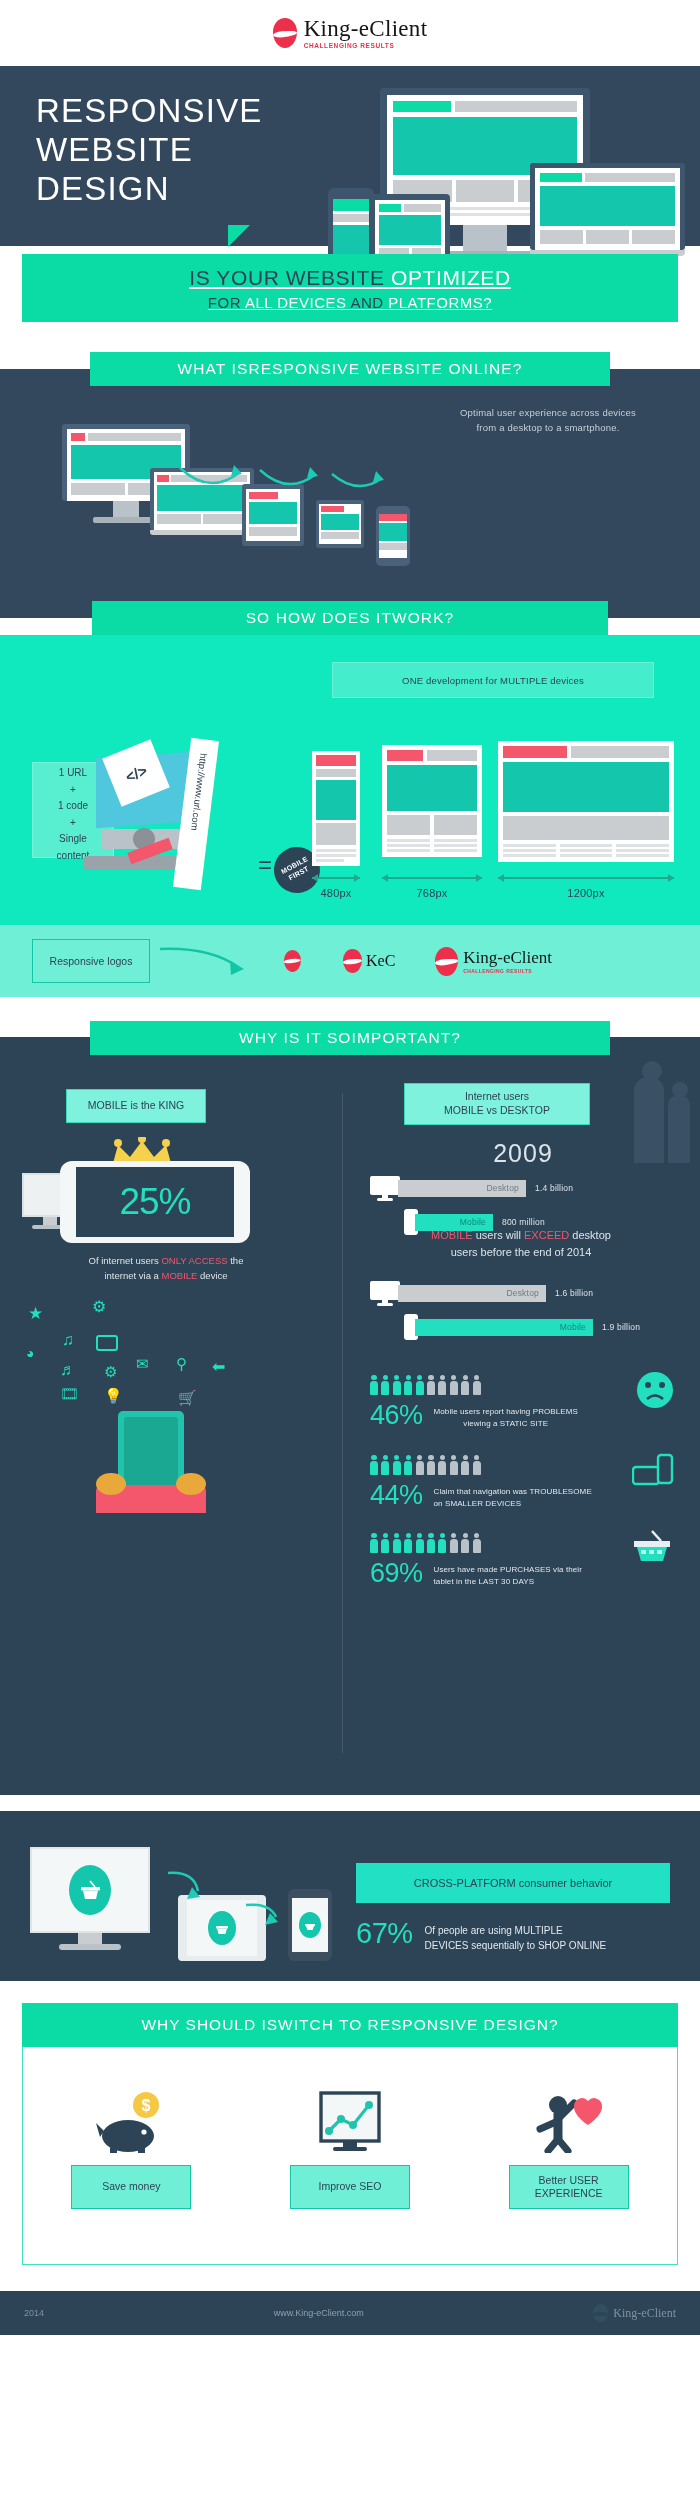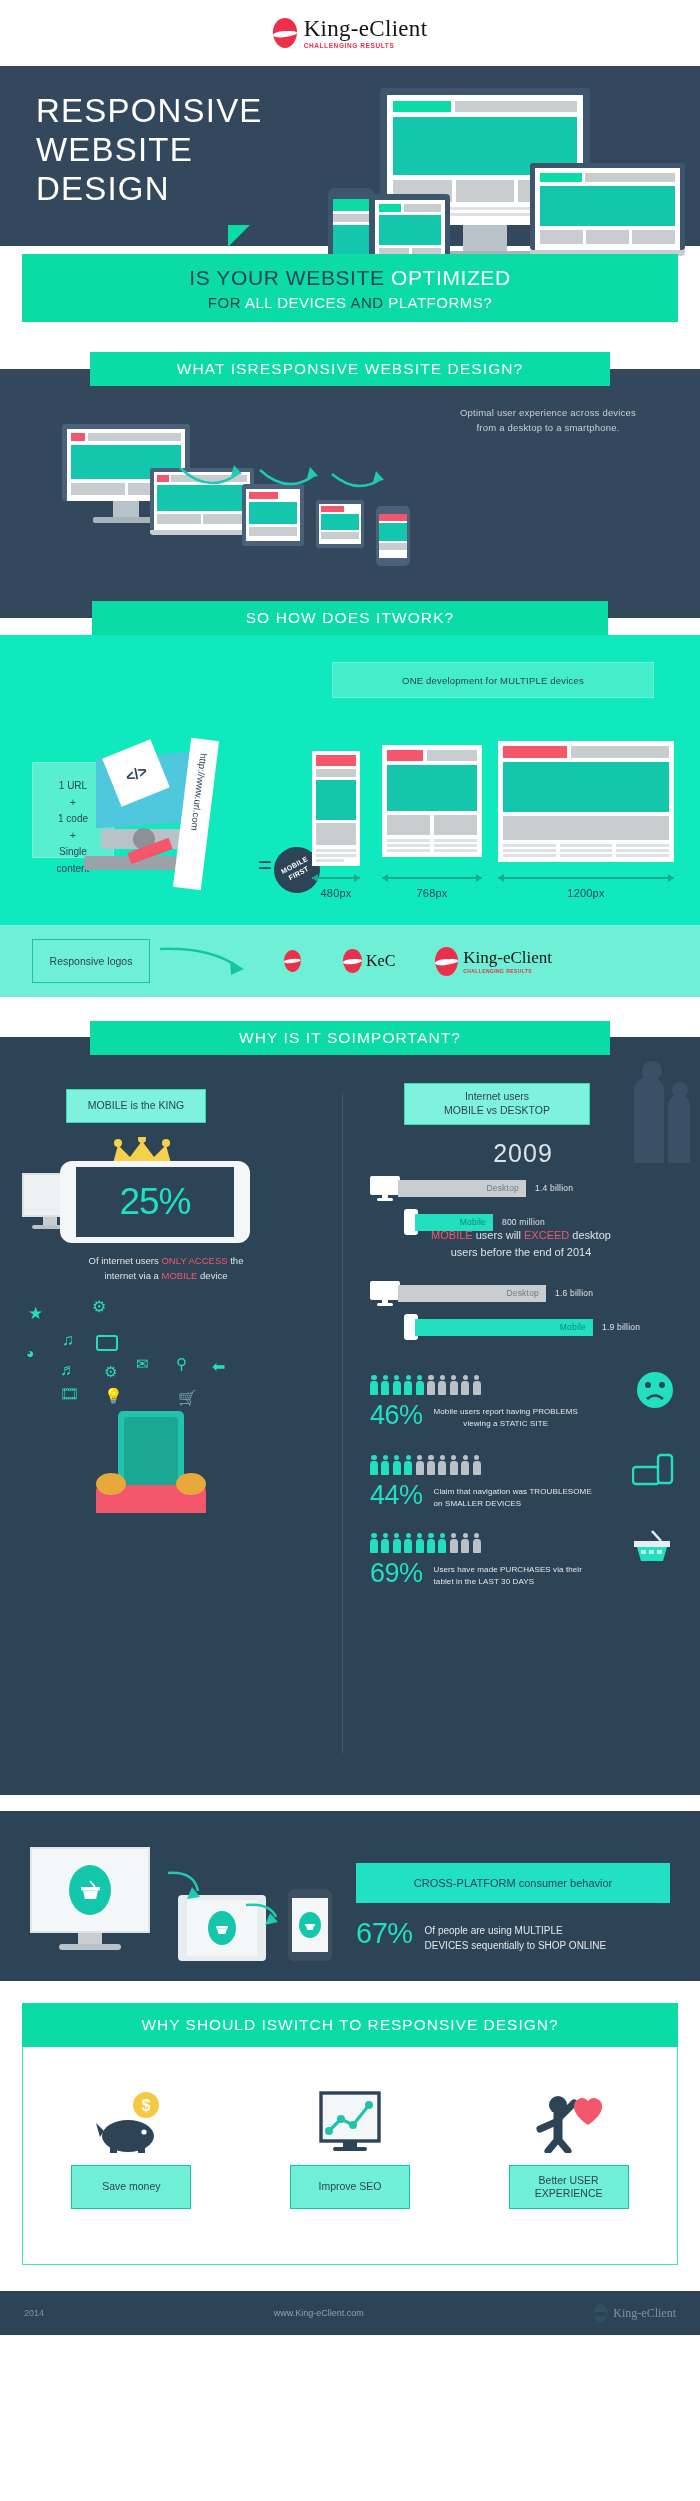--- a/index.html
+++ b/index.html
@@ -30,21 +30,21 @@
   }
   .kec-wordmark { line-height:1; }
   .kec-name {
     font-family:"Liberation Serif", serif; font-size:23px;
     color:#151515; letter-spacing:.3px;
   }
   .kec-tag {
     font-size:6.5px; color:#ec2f4b; letter-spacing:.6px;
     font-weight:bold; margin-top:3px; text-align:left;
   }
-  .white  { background:#ffffff; }
+  .white  { background:#ffffff;text-decoration:underline; }
 
   .band {
     background:#0bdca5; display:flex; align-items:center;
     justify-content:center; text-align:center;
   }
   .band .lt { color:#ffffff; }
   .band .dk { color:#2d4356; }
 
   
   .hero { background:#33485c; height:180px; position:relative; }
@@ -89,21 +89,21 @@
   .howto{ background:#10e8bd; position:relative; height:290px; }
   .chip{
     border:1px solid #6ef0d6; background:rgba(255,255,255,.22);
     color:#2d4356; font-size:9.5px; letter-spacing:.2px;
     display:flex;align-items:center;justify-content:center;
   }
   .urlbox{
     position:absolute; left:32px; top:127px; width:82px; height:96px;
     background:rgba(255,255,255,.3); border:1px solid #78f2d9;
     color:#2d4356; font-size:10px; line-height:1.65; text-align:center;
-    padding-top:15px;
+    padding-top:2px;
   }
   .mobile-first{
     position:absolute; width:46px;height:46px;border-radius:50%;
     background:#2d4356; color:#fff; left:274px; top:212px;
     font-size:7px; line-height:1.25; display:flex;flex-direction:column;
     align-items:center;justify-content:center;
     transform:rotate(-28deg); letter-spacing:.3px; font-weight:bold;
   }
   .pxlabel{ color:#2d4356; font-size:11px; letter-spacing:.2px; }
   .arrowline{ height:1.6px; background:#1ea98f; position:relative; }
@@ -283,21 +283,21 @@
         <span class="dk">FOR </span><span class="lt">ALL DEVICES </span><span class="dk">AND </span><span class="lt">PLATFORMS?</span>
       </div>
     </div>
   </div>
 
   <div style="background:#fff;height:12px;"></div>
   <div style="position:relative;">
     <div style="position:absolute;left:0;right:0;top:17px;height:17px;background:#33485c;"></div>
     <div class="sect-title" style="margin:0 90px;position:relative;z-index:3;">
       <span class="dk">WHAT IS </span>
-        <span class="lt">RESPONSIVE WEBSITE DESIGN?</span>
+        <span class="lt">RESPONSIVE WEBSITE ONLINE?</span>
     </div>
     <div class="whatis">
       <p>
         <span>Optimal user experience across devices</span><br>
         <span>from a desktop to a smartphone.</span>
       </p>
 
       <div style="position:absolute;left:62px;top:38px;width:128px;">
         <div style="background:#49617a;border-radius:3px;padding:5px 5px 0;">
           <div style="background:#fff;height:72px;padding:4px;">

